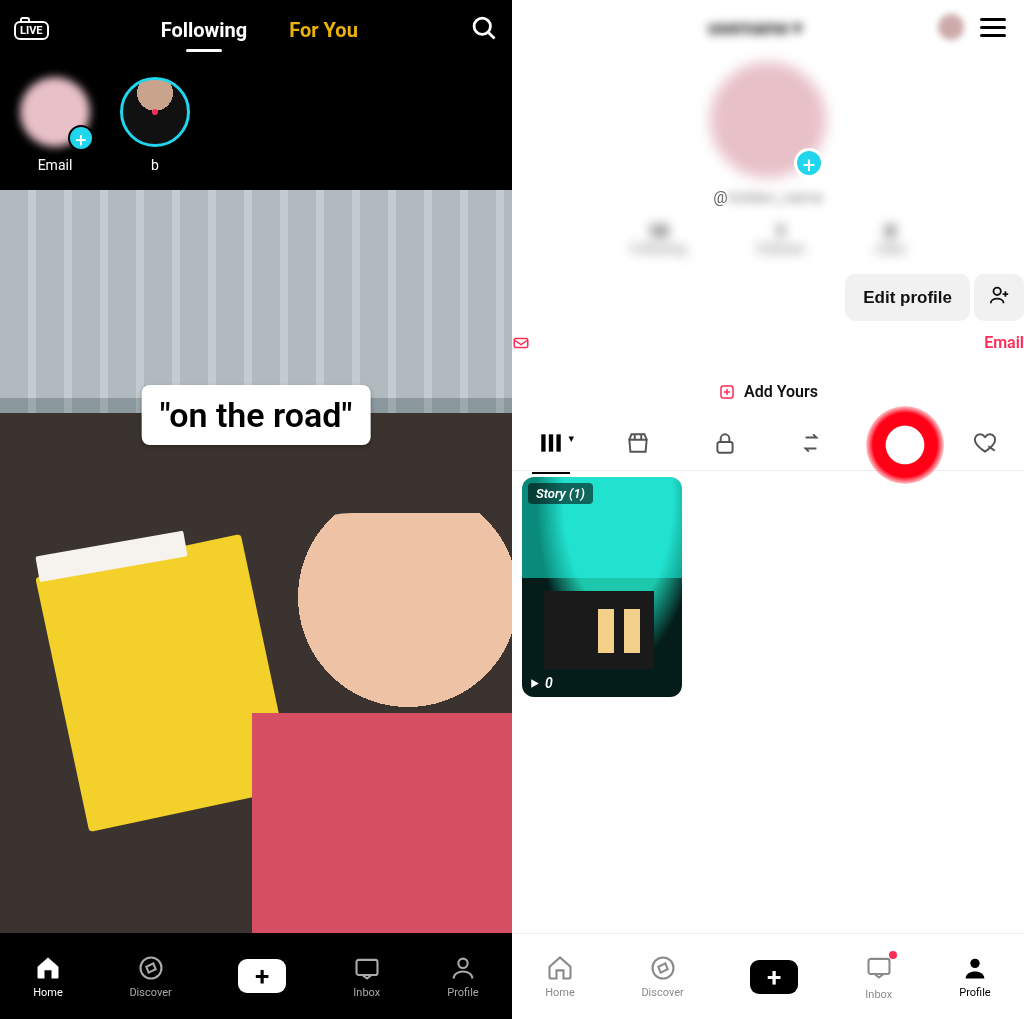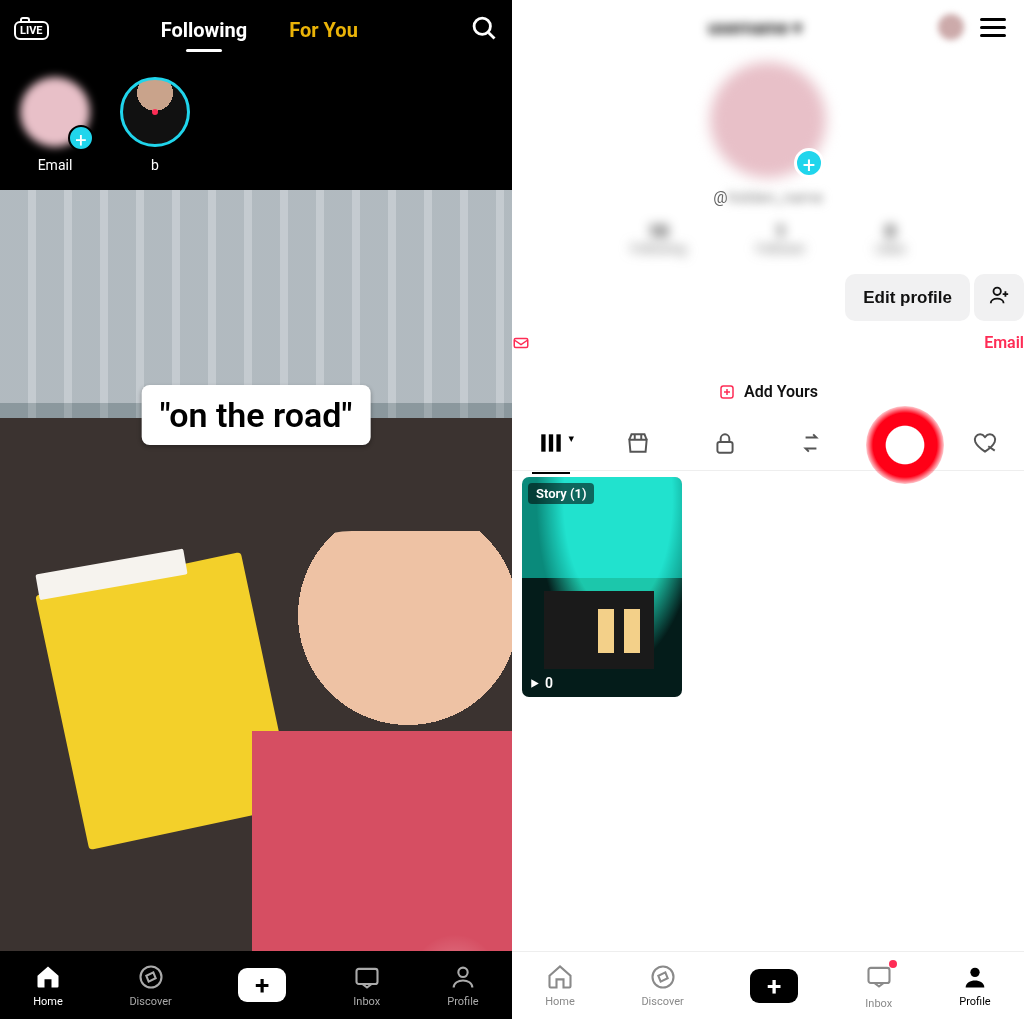--- a/index.html
+++ b/index.html
@@ -117,21 +117,21 @@
     background:#f6f3ee; transform:rotate(2deg); border-radius:2px;
   }
   .person-arm {
     position:absolute; right:0; bottom:0; width:260px; height:420px;
     background: radial-gradient(circle at 60% 20%, #eec2a4 0 110px, transparent 110px),
                 linear-gradient(180deg, transparent 0 200px, #d64e62 200px 100%);
     border-top-left-radius: 100px;
   }
 
   .nav-bar {
-    height: 68px;
+    height: 86px;
     background:#000;
     display:flex; justify-content:space-around; align-items:center;
     font-size:11px; position:relative;
   }
   .nav-item { color:#aaa; text-align:center; display:flex; flex-direction:column; align-items:center; gap:4px;}
   .nav-item.active { color:#fff; }
   .nav-item svg { width:28px; height:28px; }
   .create-btn {
     width:48px; height:34px; border-radius:9px; background:#fff; position:relative;
     display:flex; align-items:center; justify-content:center;
@@ -204,22 +204,23 @@
   .rp-tabrow .ti.active::after{content:"";position:absolute;left:-6px;right:-6px;bottom:-14px;height:2px;background:#000}
   .red-glow {
     position:absolute; right:80px; top:50%; transform:translateY(-50%);
     width:78px;height:78px;border-radius:50%;
     background:radial-gradient(circle,#fff 34%,#ff0017 36% 58%, rgba(255,0,23,0) 74%);
     pointer-events:none;
   }
 
   .rp-grid { padding:6px 10px; }
   .story-thumb {
-    width:160px; height:220px; border-radius:7px; position:relative; overflow:hidden;
+    width:160px; height:220px; border-radius:12px; position:relative; overflow:hidden;
     background:linear-gradient(180deg,#0a8a7b 0 46%,#041c1a 46% 100%);
+    font-style:italic;
   }
   .story-thumb .aurora{position:absolute;inset:0;background:radial-gradient(ellipse at 60% 10%,#1df0c9 0 40%,transparent 60%);mix-blend-mode:screen;opacity:.8}
   .story-thumb .house{
     position:absolute;left:22px;bottom:28px;width:110px;height:78px;background:#1a1a1a;
   }
   .story-thumb .house::after{content:"";position:absolute;right:14px;top:18px;width:16px;height:44px;background:#f3d089;box-shadow:-26px 0 0 #f3d089}
   .story-badge{position:absolute;top:6px;left:6px;background:rgba(0,0,0,.55);color:#fff;font-size:13px;padding:3px 8px;border-radius:4px;font-weight:600}
   .story-plays{position:absolute;left:6px;bottom:6px;color:#fff;font-size:14px;font-weight:600;display:flex;align-items:center;gap:4px}
 
   .right-panel .nav-bar{background:#fff;border-top:1px solid #eee}

